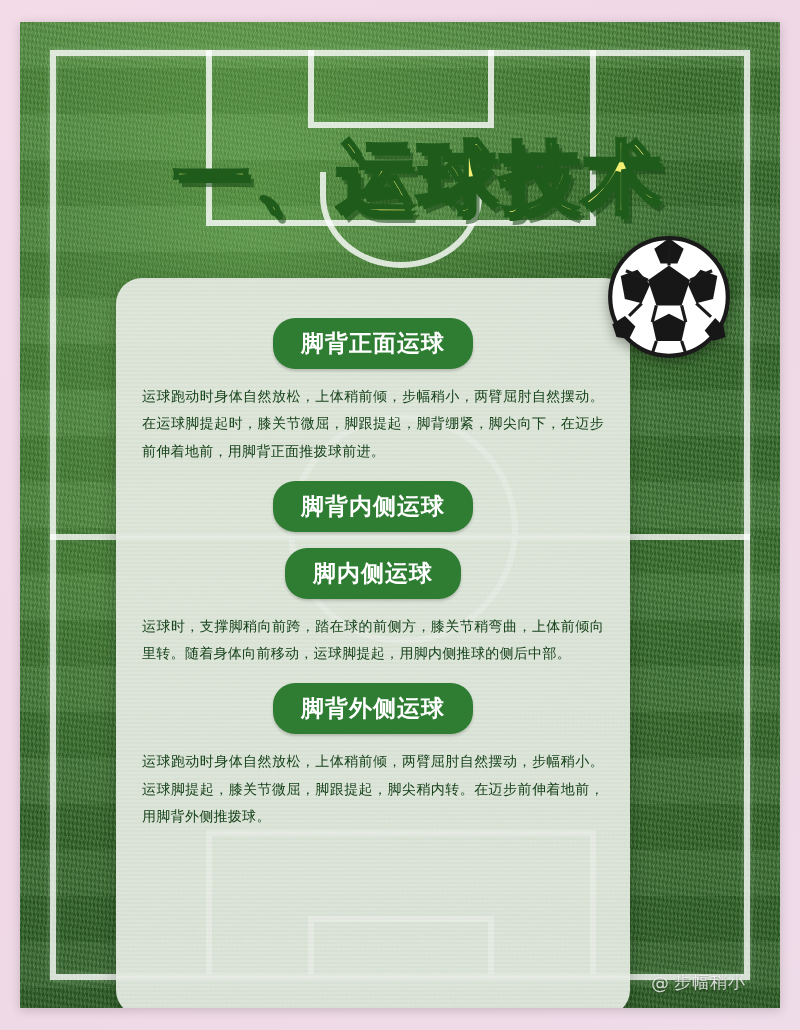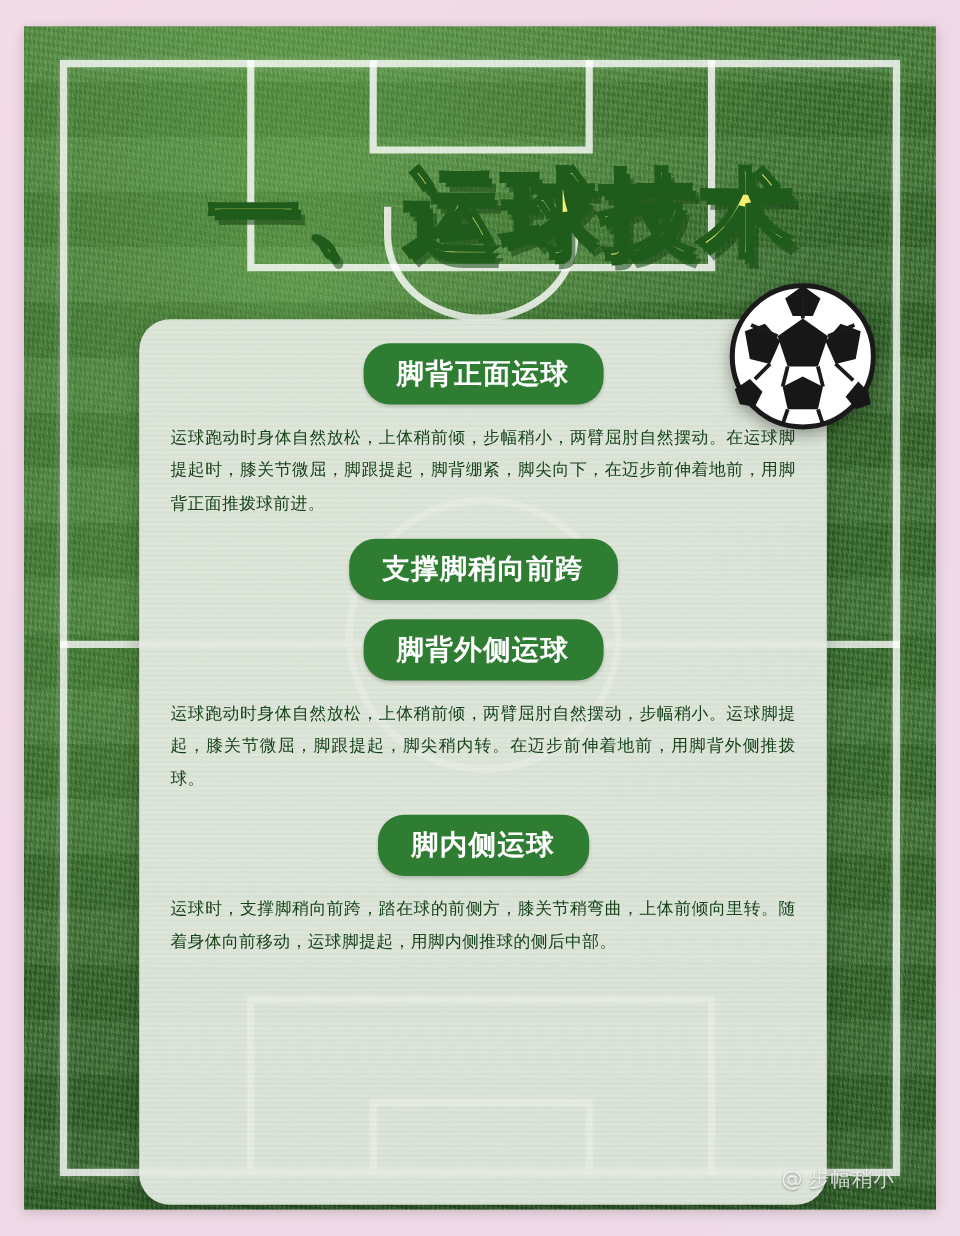--- a/index.html
+++ b/index.html
@@ -111,25 +111,25 @@
   .ball {
     position: absolute; right: 48px; top: 212px;
     width: 126px; height: 126px;
     z-index: 6;
     filter: drop-shadow(0 4px 6px rgba(0,0,0,0.35));
   }
 
   
   .card {
     position: absolute;
-    left: 96px; top: 244px; width: 573px; height: 738px;
+    left: 96px; top: 256px; width: 514px; height: 738px;
     background: rgba(229,236,226,0.94);
     border-radius: 26px;
     box-shadow: 0 6px 18px rgba(0,0,0,0.22);
-    padding: 20px 26px 20px;
+    padding: 40px 26px 20px;
     z-index: 4;
     overflow: hidden;
   }
   .card::after {
     content: "";
     position: absolute; inset: 0;
     background: repeating-linear-gradient(0deg, rgba(0,0,0,0.02) 0 2px, rgba(255,255,255,0.02) 2px 4px);
     pointer-events: none;
   }
 
@@ -217,31 +217,31 @@
   </svg>
 
   <div class="card">
 
     <div class="section">
       <span class="pill">脚背正面运球</span>
       <p class="para">运球跑动时身体自然放松，上体稍前倾，步幅稍小，两臂屈肘自然摆动。在运球脚提起时，膝关节微屈，脚跟提起，脚背绷紧，脚尖向下，在迈步前伸着地前，用脚背正面推拨球前进。</p>
     </div>
 
     <div class="section">
-      <span class="pill">支撑脚稍向前跨</span>
+      <span class="pill">脚背内侧运球</span>
+    </div>
+
+    <div class="section">
+      <span class="pill">脚内侧运球</span>
+      <p class="para">运球时，支撑脚稍向前跨，踏在球的前侧方，膝关节稍弯曲，上体前倾向里转。随着身体向前移动，运球脚提起，用脚内侧推球的侧后中部。</p>
     </div>
 
     <div class="section">
       <span class="pill">脚背外侧运球</span>
       <p class="para">运球跑动时身体自然放松，上体稍前倾，两臂屈肘自然摆动，步幅稍小。运球脚提起，膝关节微屈，脚跟提起，脚尖稍内转。在迈步前伸着地前，用脚背外侧推拨球。</p>
-    </div>
-
-    <div class="section">
-      <span class="pill">脚内侧运球</span>
-      <p class="para">运球时，支撑脚稍向前跨，踏在球的前侧方，膝关节稍弯曲，上体前倾向里转。随着身体向前移动，运球脚提起，用脚内侧推球的侧后中部。</p>
     </div>
 
   </div>
 
   <div class="watermark">
     <span class="wm-at">@</span>
     <span>步幅稍小</span>
   </div>
 
 </div>

